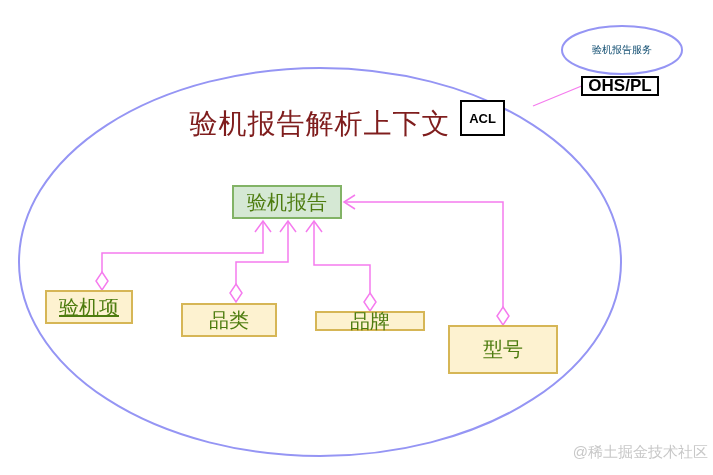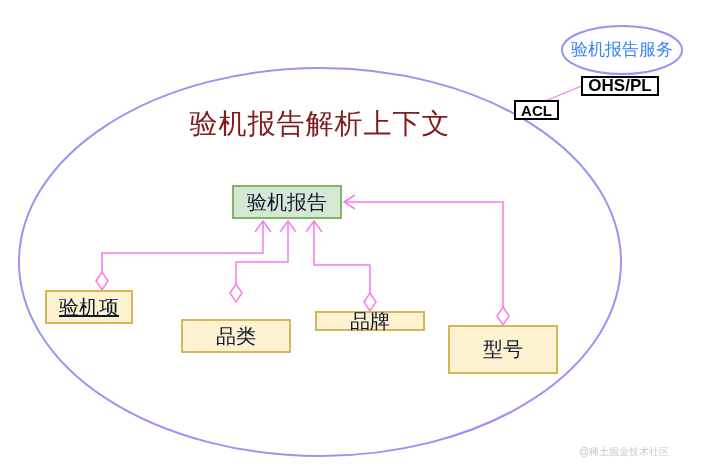--- a/index.html
+++ b/index.html
@@ -12,48 +12,48 @@
   }
   .layer{position:absolute;left:0;top:0;}
   .context-title{
     position:absolute;left:160px;top:106px;width:320px;height:36px;
     text-align:center;font-size:28px;line-height:36px;color:#7f1d1d;
     font-weight:500;letter-spacing:1px;white-space:nowrap;
   }
   .node{
     position:absolute;box-sizing:border-box;
     display:flex;align-items:center;justify-content:center;
-    font-size:20px;color:#0f172a;white-space:nowrap;
+    font-size:20px;color:#4d7c0f;white-space:nowrap;
   }
   .node-aggregate{
     left:232px;top:185px;width:110px;height:34px;
     background:#d5e8d4;border:2px solid #82b366;
   }
   .node-entity{
     background:#fdf2d0;border:2px solid #d6b656;
   }
   .entity-0{left:45px;top:290px;width:88px;height:34px;text-decoration:underline;}
-  .entity-1{left:181px;top:319px;width:110px;height:34px;}
+  .entity-1{left:181px;top:303px;width:96px;height:34px;}
   .entity-2{left:315px;top:311px;width:110px;height:20px;}
   .entity-3{left:448px;top:325px;width:110px;height:49px;}
   .port-box{
     position:absolute;box-sizing:border-box;
     display:flex;align-items:center;justify-content:center;
     background:#ffffff;border:2px solid #000000;
     font-weight:bold;color:#000000;white-space:nowrap;
   }
   .ohs-box{left:581px;top:76px;width:78px;height:20px;font-size:17px;}
-  .acl-box{left:514px;top:100px;width:45px;height:20px;font-size:15px;}
+  .acl-box{left:460px;top:100px;width:45px;height:36px;font-size:13px;}
   .service-label{
     position:absolute;left:562px;top:41px;width:120px;height:18px;
-    text-align:center;font-size:17px;line-height:18px;color:#3b82f6;white-space:nowrap;
+    text-align:center;font-size:10px;line-height:18px;color:#0c4a6e;white-space:nowrap;
   }
   .watermark{
     position:absolute;left:540px;top:443px;width:168px;height:18px;
-    text-align:center;font-size:10px;line-height:18px;color:#c8c8c8;white-space:nowrap;
+    text-align:right;font-size:15px;line-height:18px;color:#c8c8c8;white-space:nowrap;
   }
 </style>
 </head>
 <body>
 
 <div class="canvas">
 
   <svg class="layer" width="713" height="475" viewBox="0 0 713 475">
 
     <ellipse cx="320" cy="262" rx="301" ry="194" fill="none" stroke="#9595f4" stroke-width="2"></ellipse>

